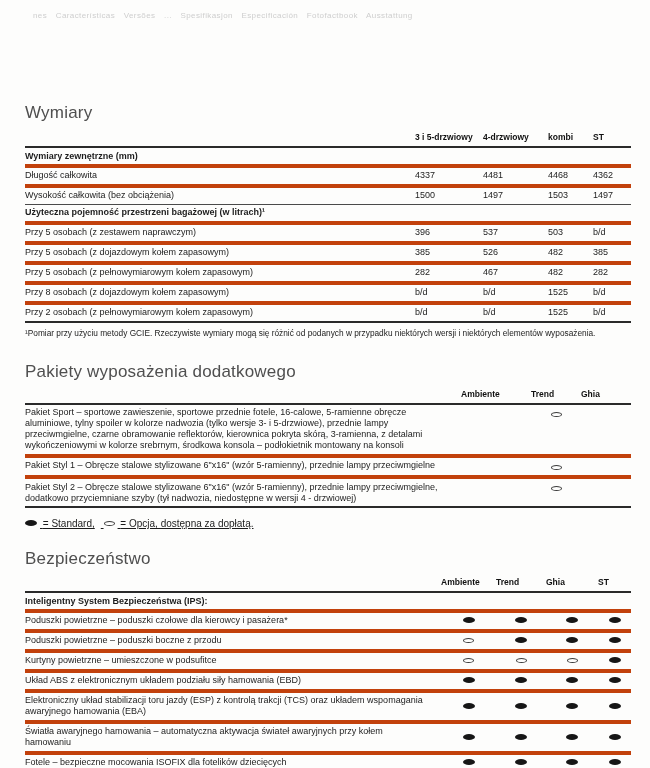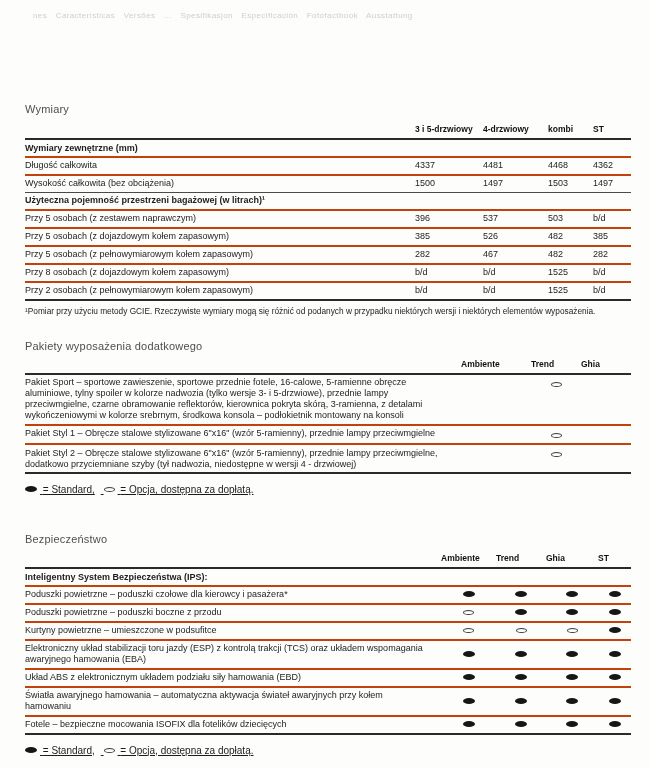--- a/index.html
+++ b/index.html
@@ -14,41 +14,41 @@
   }
   .nav {
     position: absolute; top: 11px; left: 33px;
     font-size: 8px; color: #cecece;
     letter-spacing: 0.4px; word-spacing: 6px;
     white-space: nowrap;
   }
   .page { position: absolute; top: 0; left: 25px; width: 606px; }
 
   .section-title {
-    font-weight: 400; font-size: 11px; color: #4f4f4f;
+    font-weight: 400; font-size: 17px; color: #4f4f4f;
     margin: 0; letter-spacing: 0.2px;
   }
   #t1 { margin-top: 103px; margin-bottom: 9px; }
   #t2 { margin-top: 24px;  margin-bottom: 7px; }
-  #t3 { margin-top: 38px;  margin-bottom: 8px; }
+  #t3 { margin-top: 20px;  margin-bottom: 8px; }
 
   table.spec-table {
     width: 100%;
     border-collapse: collapse;
     border-bottom: 2px solid #2a2a2a;
     table-layout: fixed;
   }
   thead tr { border-bottom: 2px solid #2a2a2a; }
   th {
     font-size: 8.5px; font-weight: bold; color: #111;
     padding: 0 0 4px 0; text-align: left; vertical-align: bottom;
   }
   th.center { text-align: left; }
   td { font-size: 9px; line-height: 1.22; padding: 2.5px 0; vertical-align: top; }
-  tbody tr { border-top: 2px solid #c2410c; }
+  tbody tr { border-top: 4px solid #c2410c; }
   tbody tr:first-child { border-top: none; }
   tr.section-row { border-top: 1.5px solid #4a4a4a; }
   tr.section-row td { font-weight: bold; }
   td.value-cell { text-align: left; }
   td.mark-cell { text-align: center; }
   table.packages td.mark-cell { padding-top: 4px; }
   table.safety  td.mark-cell { vertical-align: middle; }
   td.label-cell { padding-right: 14px; }
 
   .mark { display: inline-block; width: 12px; height: 6px; border-radius: 50%; }
@@ -231,28 +231,28 @@
             <td class="mark-cell"><span class="mark std"></span></td>
           </tr>
           <tr>
             <td class="label-cell">Kurtyny powietrzne – umieszczone w podsufitce</td>
             <td class="mark-cell"><span class="mark opt"></span></td>
             <td class="mark-cell"><span class="mark opt"></span></td>
             <td class="mark-cell"><span class="mark opt"></span></td>
             <td class="mark-cell"><span class="mark std"></span></td>
           </tr>
           <tr>
+            <td class="label-cell">Układ ABS z elektronicznym układem podziału siły hamowania (EBD)</td>
+            <td class="mark-cell"><span class="mark std"></span></td>
+            <td class="mark-cell"><span class="mark std"></span></td>
+            <td class="mark-cell"><span class="mark std"></span></td>
+            <td class="mark-cell"><span class="mark std"></span></td>
+          </tr>
+          <tr>
             <td class="label-cell">Elektroniczny układ stabilizacji toru jazdy (ESP) z kontrolą trakcji (TCS) oraz układem wspomagania awaryjnego hamowania (EBA)</td>
-            <td class="mark-cell"><span class="mark std"></span></td>
-            <td class="mark-cell"><span class="mark std"></span></td>
-            <td class="mark-cell"><span class="mark std"></span></td>
-            <td class="mark-cell"><span class="mark std"></span></td>
-          </tr>
-          <tr>
-            <td class="label-cell">Układ ABS z elektronicznym układem podziału siły hamowania (EBD)</td>
             <td class="mark-cell"><span class="mark std"></span></td>
             <td class="mark-cell"><span class="mark std"></span></td>
             <td class="mark-cell"><span class="mark std"></span></td>
             <td class="mark-cell"><span class="mark std"></span></td>
           </tr>
           <tr>
             <td class="label-cell">Światła awaryjnego hamowania – automatyczna aktywacja świateł awaryjnych przy kołem hamowaniu</td>
             <td class="mark-cell"><span class="mark std"></span></td>
             <td class="mark-cell"><span class="mark std"></span></td>
             <td class="mark-cell"><span class="mark std"></span></td>

